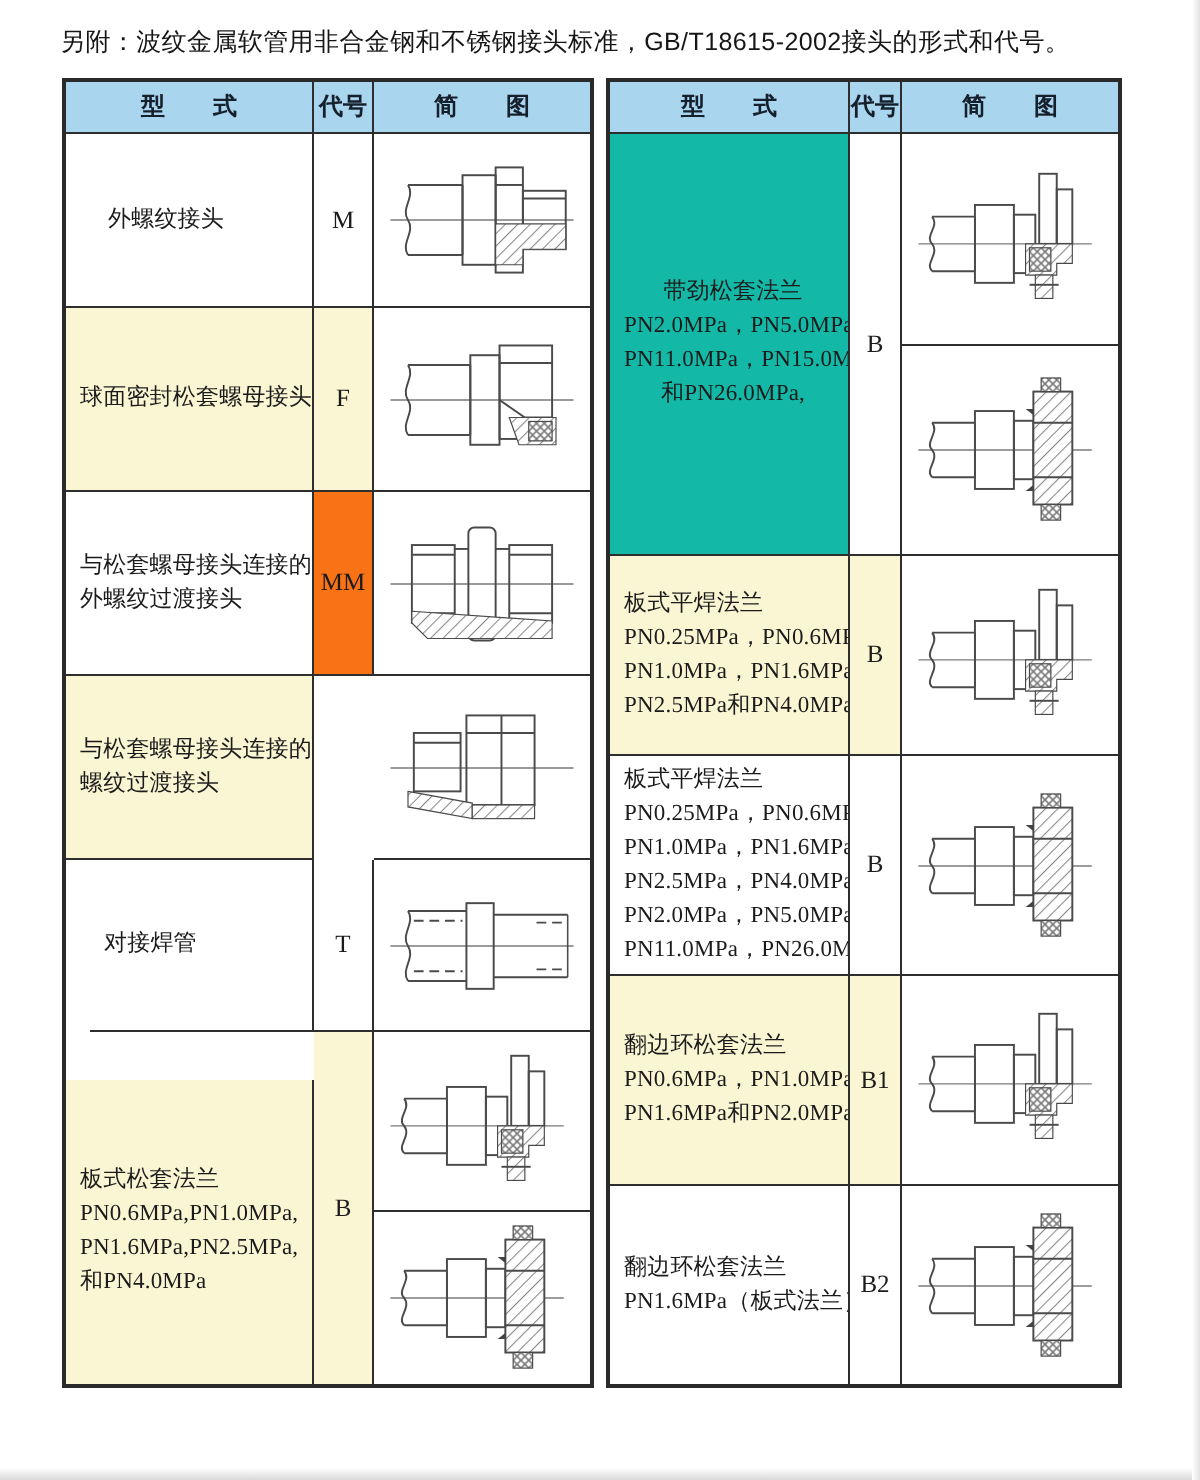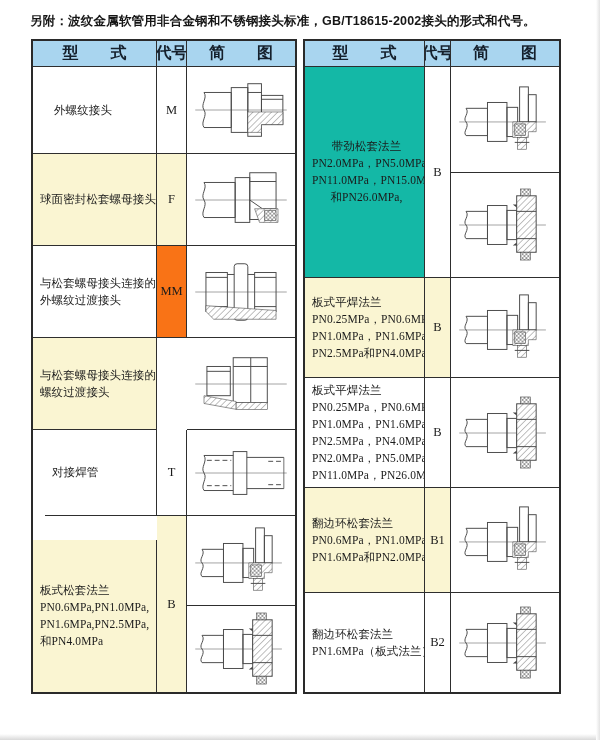--- a/index.html
+++ b/index.html
@@ -2,38 +2,38 @@
 <html><head>
 <meta charset="utf-8">
 <style>
   html,body{margin:0;padding:0;}
   body{
     width:600px;height:740px;position:relative;background:#ffffff;
     font-family:"Liberation Sans","DejaVu Sans",sans-serif;color:#1b1b1b;overflow:hidden;
   }
   .page-title{
     position:absolute;left:30px;top:13px;width:560px;
-    font-size:12.5px;font-weight:700;letter-spacing:.2px;color:#161616;
+    font-size:12.5px;font-weight:400;letter-spacing:.2px;color:#161616;
     font-family:"Liberation Sans","DejaVu Sans",sans-serif;
   }
   .half-table{
     position:absolute;top:39px;display:inline-grid;
     border:2px solid #2a2a2a;background:#fff;
   }
   #left-table{left:31px;}
   #right-table{left:303px;}
   .cell{
     box-sizing:border-box;border-right:1px solid #2e2e2e;border-bottom:1px solid #2e2e2e;
     display:flex;flex-direction:column;justify-content:center;overflow:hidden;
   }
   .cell.no-r{border-right:none;}
   .cell.no-b{border-bottom:none;}
   .th{
     align-items:center;justify-content:center;flex-direction:row;
-    font-size:16px;font-weight:700;color:#15202c;
+    font-size:12px;font-weight:700;color:#15202c;
     font-family:"Liberation Sans","DejaVu Sans",sans-serif;white-space:pre;
   }
   .type-cell{
     padding:4px 3px 4px 7px;
     font-family:"Liberation Serif","DejaVu Serif",serif;
     font-size:11.5px;line-height:17px;letter-spacing:.1px;
   }
   .type-cell .tline{white-space:nowrap;}
   .code-cell{
     align-items:center;justify-content:center;

